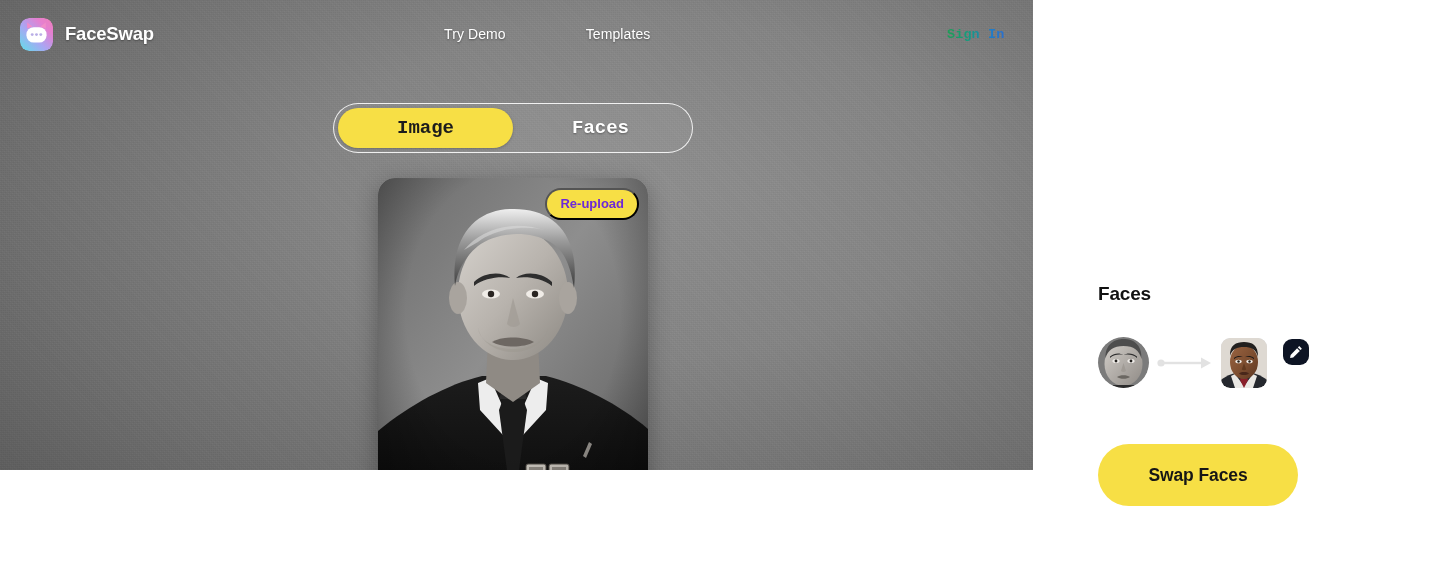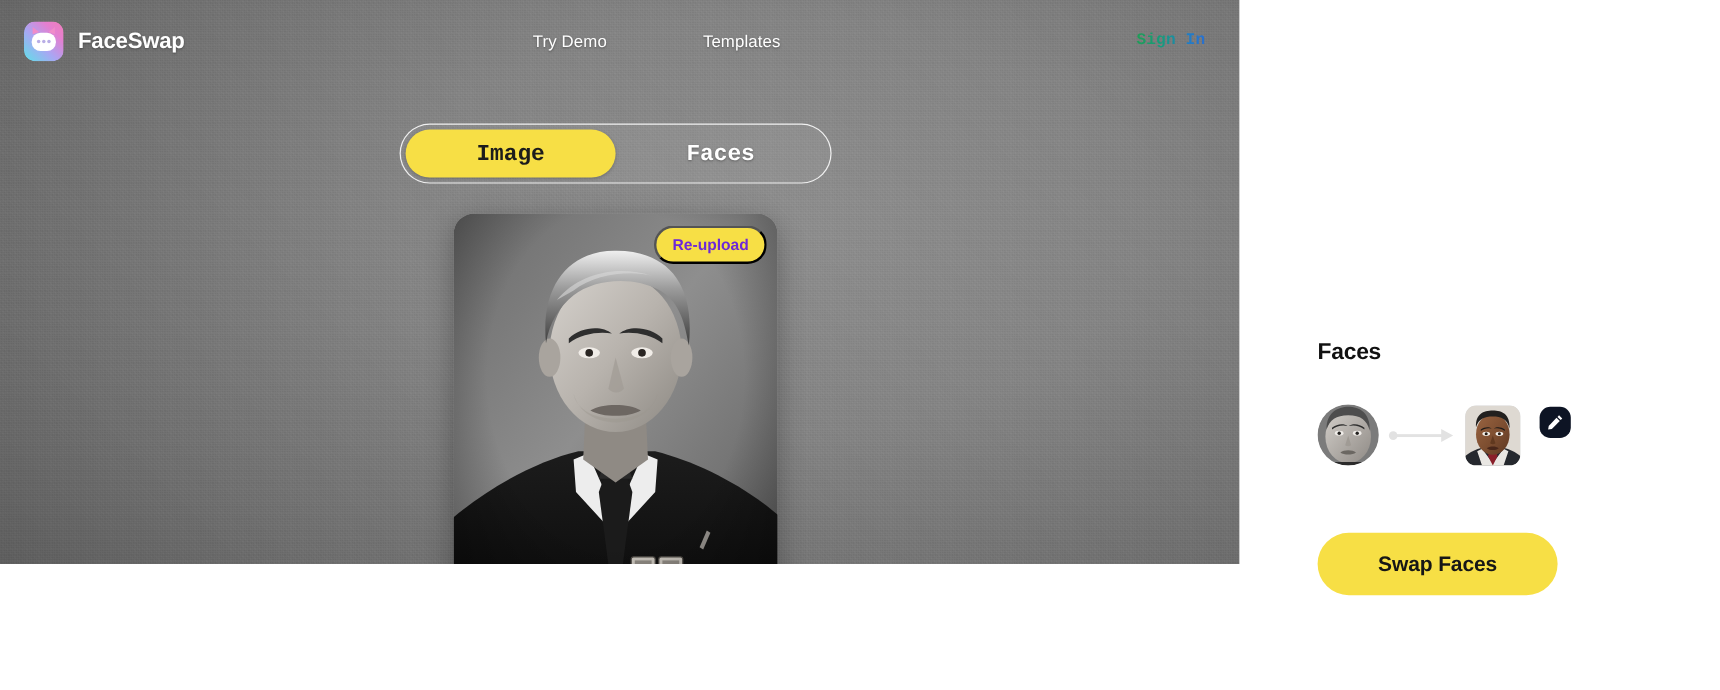--- a/index.html
+++ b/index.html
@@ -228,21 +228,21 @@
     margin-bottom: 22px;
     cursor: pointer;
     border: none;
   }
 
   .swap-btn {
     position: absolute;
     top: 444px;
     left: 1098px;
     width: 200px;
-    height: 52px;
+    height: 62px;
     border-radius: 999px;
     background: #f7df45;
     color: #161616;
     font-size: 17.5px;
     font-weight: bold;
     border: none;
     cursor: pointer;
     font-family: "Liberation Sans", sans-serif;
     letter-spacing: -.1px;
   }

